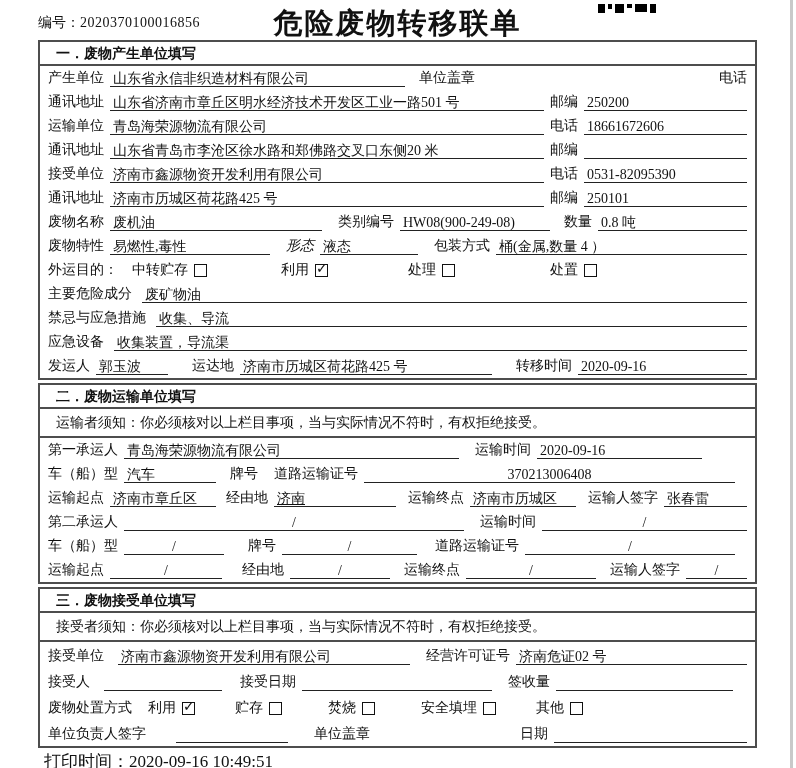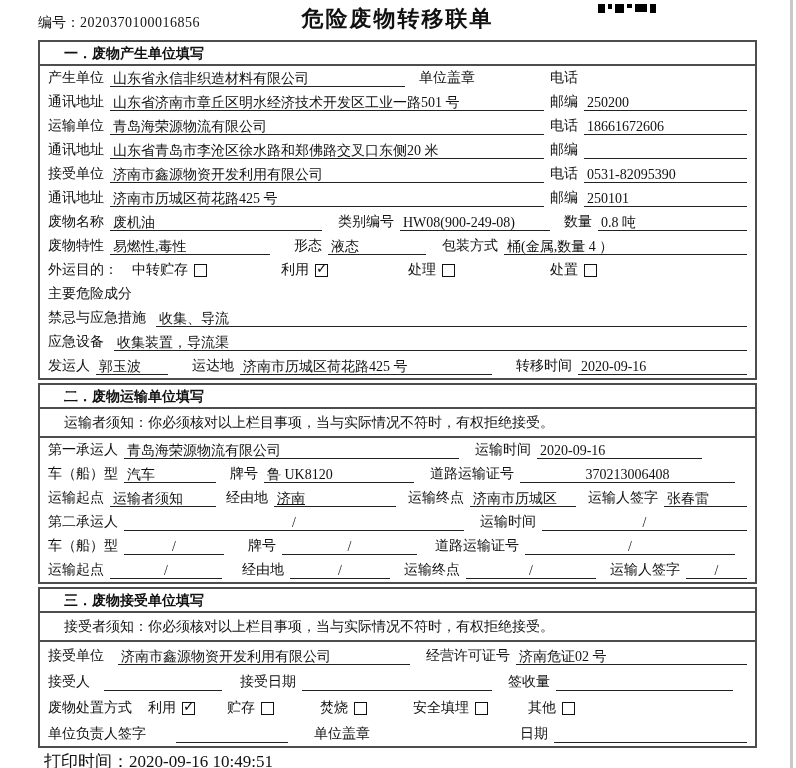--- a/index.html
+++ b/index.html
@@ -8,47 +8,47 @@
     font-family:"Liberation Serif","DejaVu Serif",serif;
     color:#111; font-size:14px; overflow:hidden;
   }
   
   .topbar { position:absolute; left:38px; top:4px; width:719px; height:34px; }
   .serial { position:absolute; left:0; top:10px; font-size:14px; white-space:nowrap; }
   .serial .num { letter-spacing:0.5px; }
   .doc-title {
     position:absolute; left:0; right:0; top:0; text-align:center;
     font-family:"Liberation Sans","DejaVu Sans",sans-serif;
-    font-size:22px; font-weight:bold; letter-spacing:2px;
+    font-size:29px; font-weight:bold; letter-spacing:2px;
   }
   .qr { position:absolute; left:598px; top:0; width:58px; height:9px; display:flex; align-items:flex-start; gap:3px; }
   .qr div { background:#000; }
 
   
   .form { position:absolute; left:38px; top:40px; width:719px; }
   .box { border:2px solid #4d4d4d; margin-bottom:3px; background:#fff; box-sizing:border-box; }
   .box-h {
     font-family:"Liberation Sans","DejaVu Sans",sans-serif;
-    font-weight:bold; font-size:14px; padding:2px 8px 1px 24px;
+    font-weight:bold; font-size:14px; padding:2px 8px 1px 16px;
     border-bottom:2px solid #4d4d4d; line-height:19px;
   }
-  .notice { padding:3px 24px; border-bottom:2px solid #4d4d4d; line-height:21px; }
+  .notice { padding:3px 16px; border-bottom:2px solid #4d4d4d; line-height:21px; }
 
   .row { display:flex; align-items:flex-end; padding:0 8px 3px 8px; height:24px; box-sizing:border-box; }
   .row26 { height:26px; }
   .lab { white-space:nowrap; }
   .val {
     border-bottom:1px solid #222; margin-left:6px; padding:0 3px;
     height:17px; line-height:17px; white-space:nowrap; overflow:hidden;
     box-sizing:border-box;
   }
   .fx { flex:1; }
   .ctr { text-align:center; }
   .left505 { display:flex; align-items:flex-end; width:502px; }
-  .rightcol { display:flex; align-items:flex-end; flex:1; }
+  .rightcol { display:flex; align-items:flex-end; flex:1;justify-content:flex-end; }
   .spacer { flex:1; }
 
   
   .opt { display:flex; align-items:flex-end; white-space:nowrap; }
   .cb {
     width:11px; height:11px; border:1.5px solid #111; display:inline-block;
     margin-left:6px; margin-bottom:2px; position:relative; background:#fff;
   }
   .cb.checked::after {
     content:"\2713"; position:absolute; left:0px; top:-5px;
@@ -155,21 +155,21 @@
         <span class="val" style="width:212px;">废机油</span>
         <span class="lab" style="margin-left:16px;">类别编号</span>
         <span class="val" style="width:150px;">HW08(900-249-08)</span>
         <span class="lab" style="margin-left:14px;">数量</span>
         <span class="val fx">0.8 吨</span>
       </div>
 
       <div class="row">
         <span class="lab">废物特性</span>
         <span class="val" style="width:160px;">易燃性,毒性</span>
-        <span class="lab" style="margin-left:24px;">形态</span>
+        <span class="lab" style="margin-left:16px;font-style:italic;">形态</span>
         <span class="val" style="width:98px;">液态</span>
         <span class="lab" style="margin-left:16px;">包装方式</span>
         <span class="val fx">桶(金属,数量 4 ）</span>
       </div>
 
       <div class="row">
         <span class="lab">外运目的：</span>
         <span class="opt" style="margin-left:14px;">
           <span>中转贮存</span>
           <span class="cb"></span>
@@ -183,20 +183,21 @@
           <span class="cb"></span>
         </span>
         <span class="opt" style="margin-left:95px;">
           <span>处置</span>
           <span class="cb"></span>
         </span>
       </div>
 
       <div class="row">
         <span class="lab">主要危险成分</span>
+        <span class="val fx" style="margin-left:10px;">废矿物油</span>
       </div>
 
       <div class="row">
         <span class="lab">禁忌与应急措施</span>
         <span class="val fx" style="margin-left:10px;">收集、导流</span>
       </div>
 
       <div class="row">
         <span class="lab">应急设备</span>
         <span class="val fx" style="margin-left:10px;">收集装置，导流渠</span>
@@ -221,28 +222,27 @@
         <span class="val" style="width:335px;">青岛海荣源物流有限公司</span>
         <span class="lab" style="margin-left:16px;">运输时间</span>
         <span class="val" style="width:165px;">2020-09-16</span>
         <span class="spacer"></span>
       </div>
 
       <div class="row">
         <span class="lab">车（船）型</span>
         <span class="val" style="width:92px;">汽车</span>
         <span class="lab" style="margin-left:14px;">牌号</span>
-        <span class="val" style="width:150px;">鲁 UK8120</span>
         <span class="lab" style="margin-left:16px;">道路运输证号</span>
         <span class="val fx" style="margin-right:12px;text-align:center;">370213006408</span>
       </div>
 
       <div class="row">
         <span class="lab">运输起点</span>
-        <span class="val" style="width:106px;">运输者须知</span>
+        <span class="val" style="width:106px;">济南市章丘区</span>
         <span class="lab" style="margin-left:10px;">经由地</span>
         <span class="val" style="width:122px;text-decoration:underline;">济南</span>
         <span class="lab" style="margin-left:12px;">运输终点</span>
         <span class="val" style="width:106px;">济南市历城区</span>
         <span class="lab" style="margin-left:12px;">运输人签字</span>
         <span class="val fx">张春雷</span>
       </div>
 
       <div class="row">
         <span class="lab">第二承运人</span>
@@ -291,21 +291,21 @@
         <span class="lab" style="margin-left:16px;">签收量</span>
         <span class="val fx" style="margin-right:14px;"></span>
       </div>
 
       <div class="row row26">
         <span class="lab">废物处置方式</span>
         <span class="opt" style="margin-left:16px;">
           <span>利用</span>
           <span class="cb checked"></span>
         </span>
-        <span class="opt" style="margin-left:32px;">
+        <span class="opt" style="margin-left:40px;">
           <span>贮存</span>
           <span class="cb"></span>
         </span>
         <span class="opt" style="margin-left:46px;">
           <span>焚烧</span>
           <span class="cb"></span>
         </span>
         <span class="opt" style="margin-left:46px;">
           <span>安全填埋</span>
           <span class="cb"></span>

